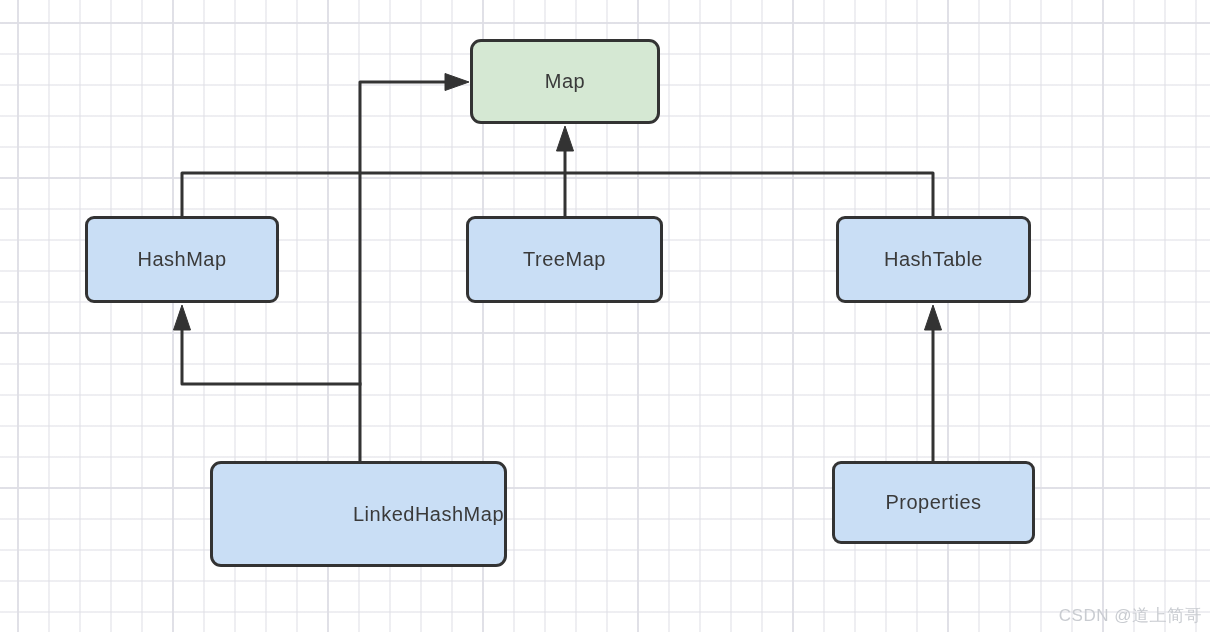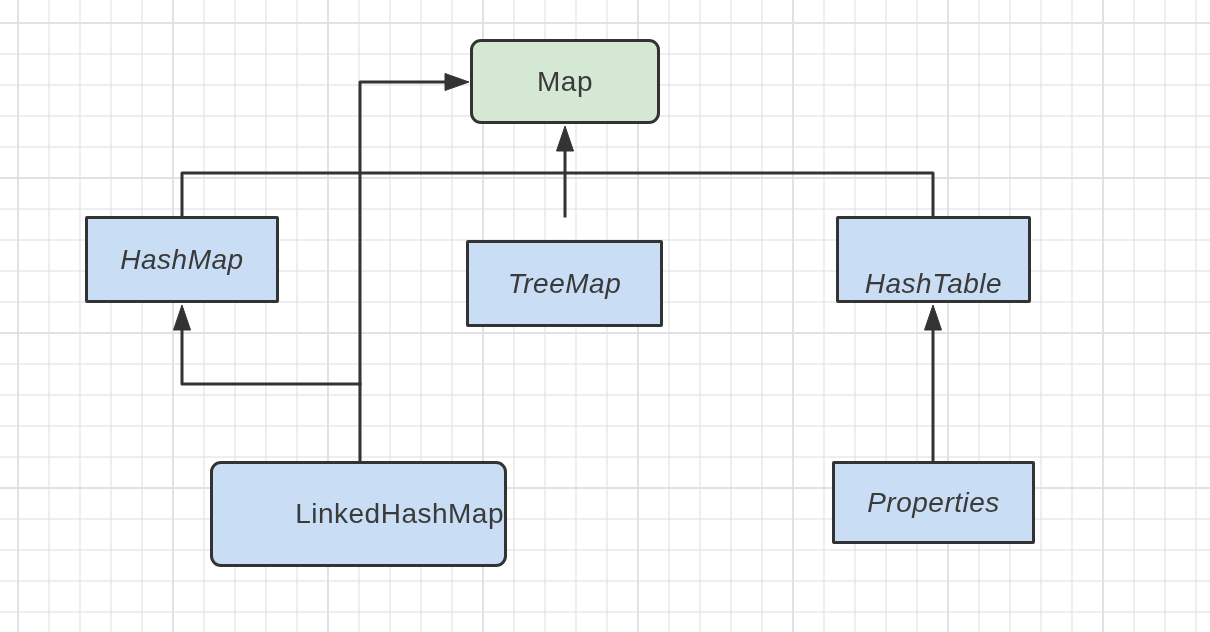--- a/index.html
+++ b/index.html
@@ -41,28 +41,28 @@
     stroke-width: 1;
     stroke-linejoin: round;
   }
   .node {
     position: absolute;
     box-sizing: border-box;
     border: 3px solid #333333;
     display: flex;
     align-items: center;
     justify-content: center;
-    font-size: 28px;
+    font-size: 20px;
     color: #3a3a3a;
     letter-spacing: 0.5px;
   }
   .node.green { background: #d5e8d3; }
   .node.blue  { background: #c9def5; }
   .node.rounded { border-radius: 11px; }
-  .node.rect    { border-radius: 2px; font-style: italic; }
+  .node.rect    { border-radius: 9px; }
   .watermark {
     position: absolute;
     right: 8px;
     bottom: 5px;
     font-size: 17px;
     color: #c9ccd1;
     letter-spacing: 0.5px;
     user-select: none;
   }
 </style>
@@ -89,30 +89,31 @@
   </svg>
 
   <div class="node green rounded" style="left:470px; top:39px; width:190px; height:85px;">
     <span>Map</span>
   </div>
 
   <div class="node blue rect" style="left:85px; top:216px; width:194px; height:87px;">
     <span>HashMap</span>
   </div>
 
-  <div class="node blue rect" style="left:466px; top:216px; width:197px; height:87px;margin-top:24px;">
+  <div class="node blue rect" style="left:466px; top:216px; width:197px; height:87px;">
     <span>TreeMap</span>
   </div>
 
-  <div class="node blue rect" style="left:836px; top:216px; width:195px; height:87px;align-items:flex-end;">
+  <div class="node blue rect" style="left:836px; top:216px; width:195px; height:87px;">
     <span>HashTable</span>
   </div>
 
   <div class="node blue rounded" style="left:210px; top:461px; width:297px; height:106px;justify-content:flex-end;">
     <span>LinkedHashMap</span>
   </div>
 
   <div class="node blue rect" style="left:832px; top:461px; width:203px; height:83px;text-align:right;">
     <span>Properties</span>
   </div>
 
+  <div class="watermark">CSDN @道上简哥</div>
 
 </div>
 
 </body></html>

